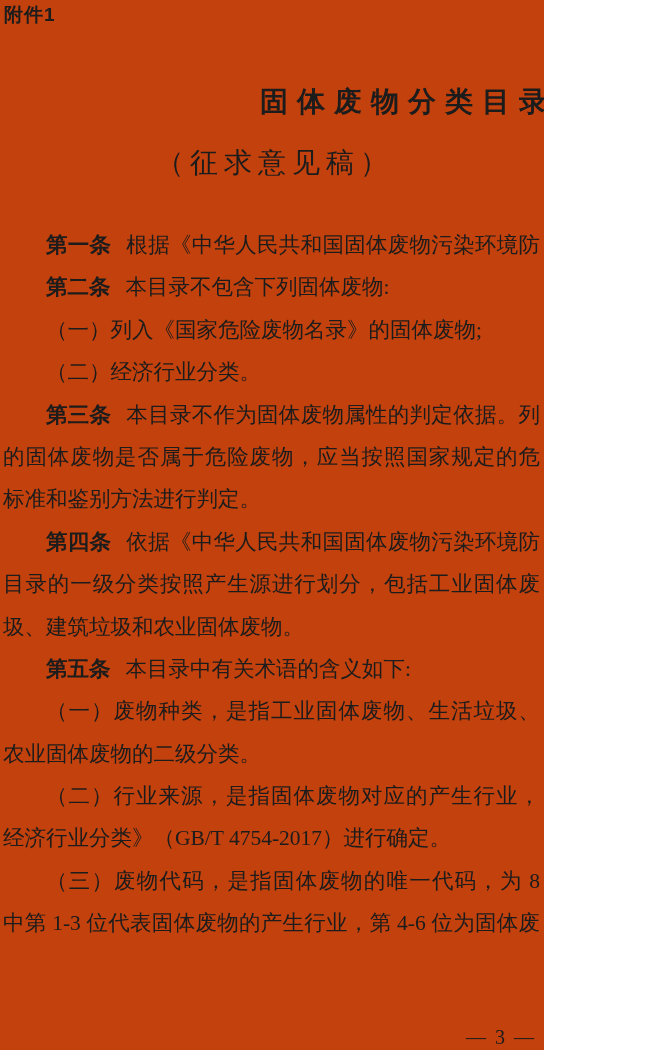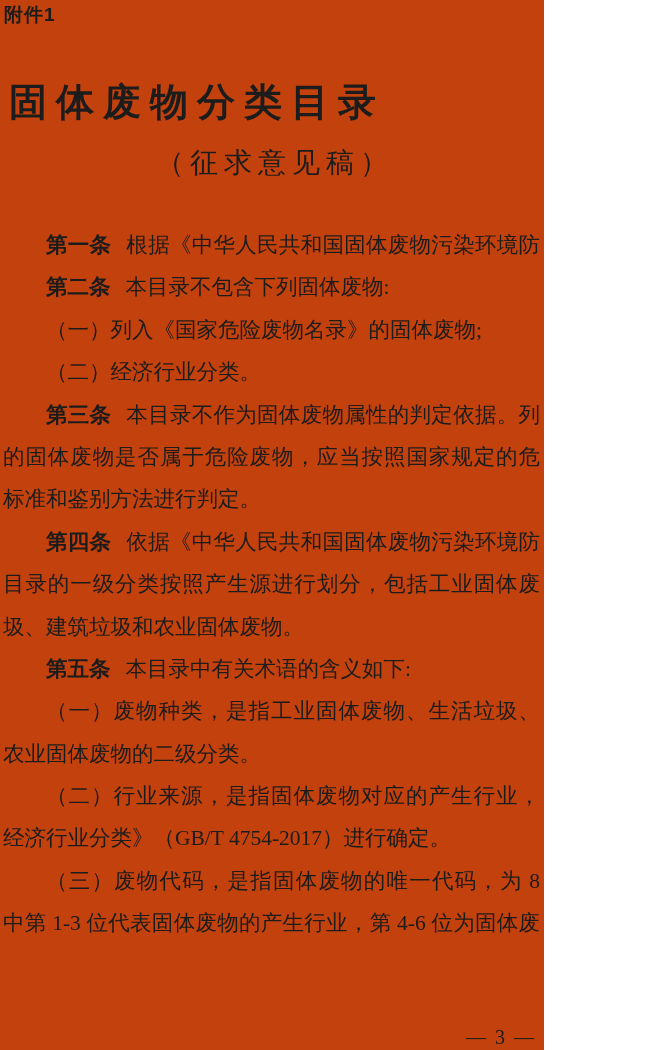--- a/index.html
+++ b/index.html
@@ -21,24 +21,24 @@
     top: 2px;
     left: 4px;
     font-size: 19px;
     font-weight: bold;
     font-family: "Liberation Sans", "DejaVu Sans", sans-serif;
     letter-spacing: 1px;
   }
   .title {
     position: absolute;
     top: 84px;
-    left: 0;
+    left: 12px;
     width: 100%;
-    text-align: left;
-    font-size: 38px;
+    text-align: right;
+    font-size: 28px;
     line-height: 36px;
     font-weight: bold;
     letter-spacing: 9px;
     text-indent: 9px;
   }
   .subtitle {
     position: absolute;
     top: 148px;
     left: 0;
     width: 100%;

